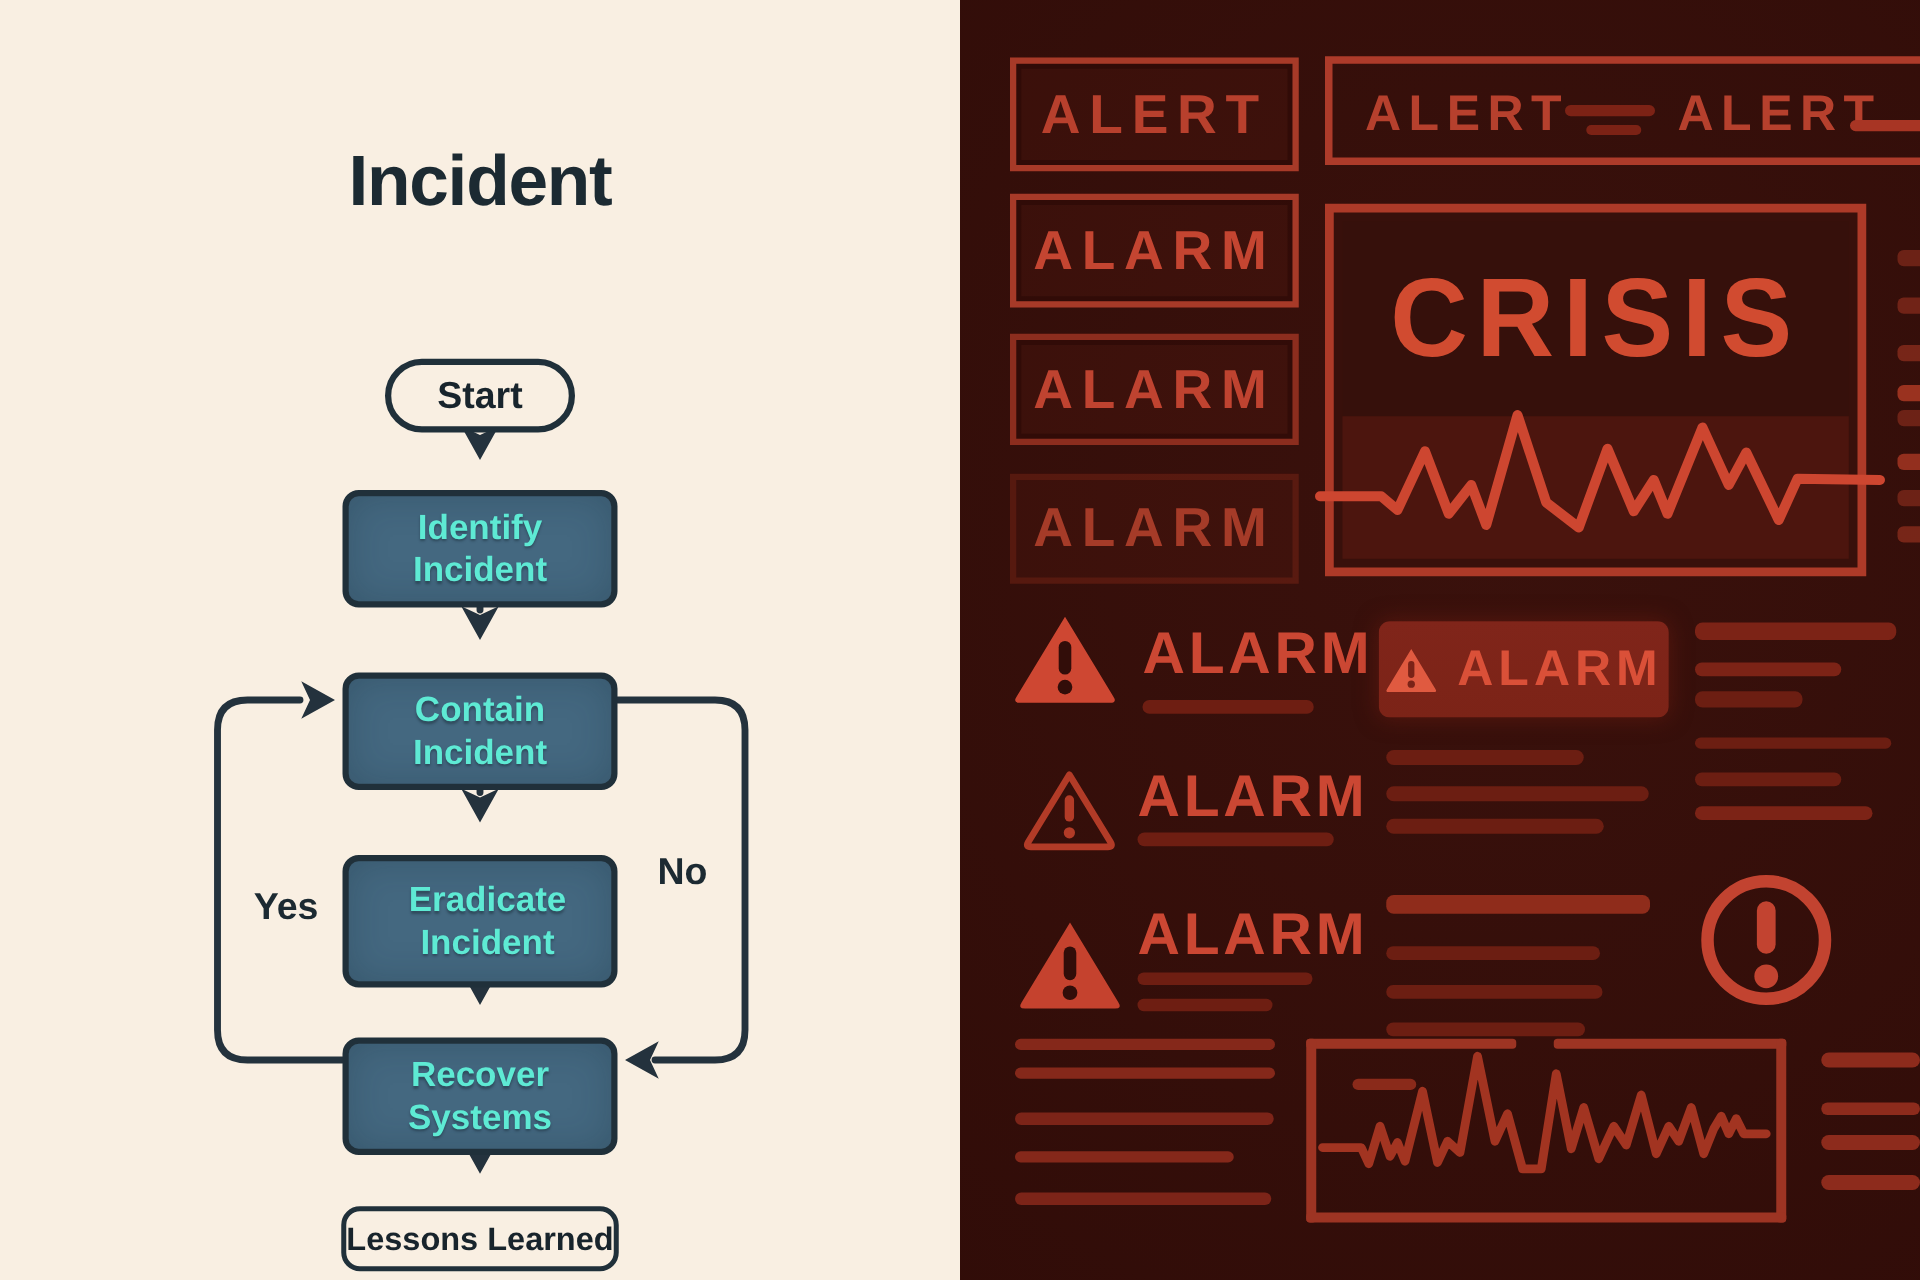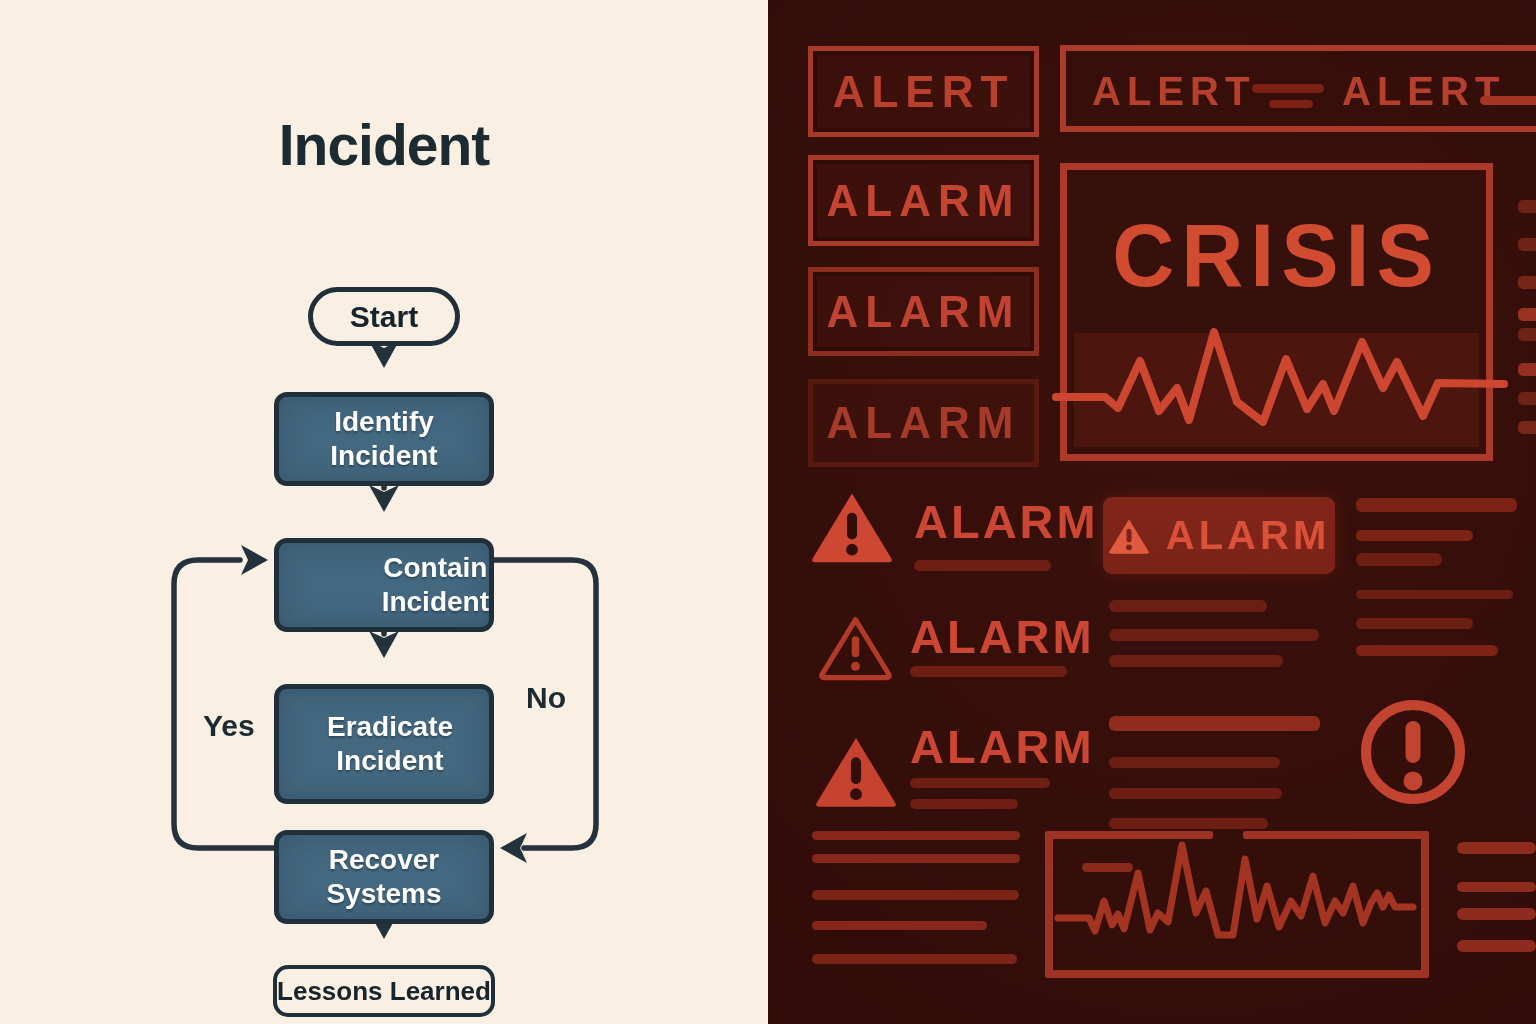--- a/index.html
+++ b/index.html
@@ -13,21 +13,21 @@
               color:#1c2a32;font-size:57px;font-weight:700;line-height:1.19;letter-spacing:-1px;}
   .flow-svg{position:absolute;top:0;left:0;width:768px;height:1024px;}
   .node{position:absolute;display:flex;align-items:center;justify-content:center;
         box-sizing:border-box;text-align:center;margin-top:24px;}
   .node-label{white-space:pre-line;}
   .pill{background:#f9efe2;border:5px solid #20303a;border-radius:34px;
         color:#18242c;font-weight:700;}
   .pill-end{background:#f9efe2;border:4px solid #20303a;border-radius:15px;
         color:#18242c;font-weight:700;}
   .proc{background:#446880;border:5px solid #20303a;border-radius:13px;
-        color:#ffffff;font-weight:700;font-size:28px;line-height:1.22;
+        color:#5eead4;font-weight:700;font-size:28px;line-height:1.22;
         text-shadow:0 2px 2px rgba(10,20,26,.35);
         box-shadow:inset 0 0 30px rgba(20,40,52,.25);}
   .edge-label{position:absolute;color:#1c2a32;font-weight:700;font-size:30px;}
 
   
   .right-panel{position:absolute;top:0;left:768px;width:768px;height:1024px;
                background:radial-gradient(120% 100% at 55% 40%, #3a110c 0%, #2e0b07 100%);border-radius:25px;}
   .red-box{position:absolute;box-sizing:border-box;border:5px solid #a73a28;
            display:flex;align-items:center;justify-content:center;
            background:rgba(255,70,40,.04);box-shadow:inset 0 0 0 4px rgba(40,8,5,.55);}
@@ -97,26 +97,26 @@
 
     <div class="node pill" style="left:308px;top:263px;width:152px;height:59px;font-size:30px;">
       <span class="node-label">Start</span>
     </div>
 
     <div class="node proc" style="left:274px;top:368px;width:220px;height:94px;">
       <span class="node-label">Identify
 Incident</span>
     </div>
 
-    <div class="node proc" style="left:274px;top:514px;width:220px;height:94px;justify-content:flex-end;">
+    <div class="node proc" style="left:274px;top:514px;width:220px;height:94px;">
       <span class="node-label">Contain
 Incident</span>
     </div>
 
-    <div class="node proc" style="left:274px;top:660px;width:220px;height:120px;padding-left:12px;">
+    <div class="node proc" style="left:274px;top:660px;width:220px;height:106px;padding-left:12px;">
       <span class="node-label">Eradicate
 Incident</span>
     </div>
 
     <div class="node pill-end" style="left:273px;top:941px;width:222px;height:52px;font-size:26px;">
       <span class="node-label">Lessons Learned</span>
     </div>
 
     <div class="node proc" style="left:274px;top:806px;width:220px;height:94px;">
       <span class="node-label">Recover

